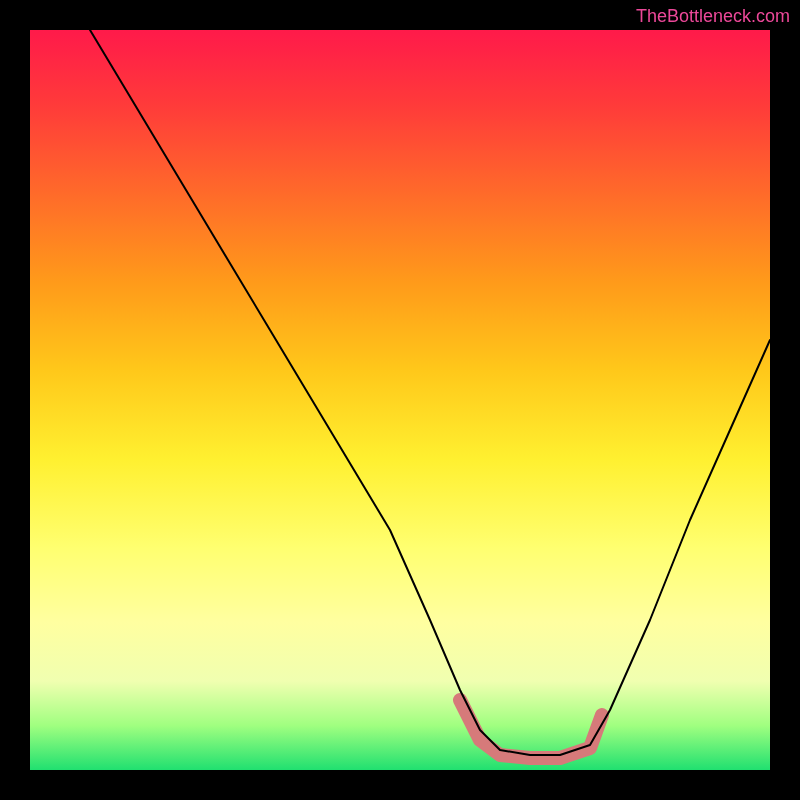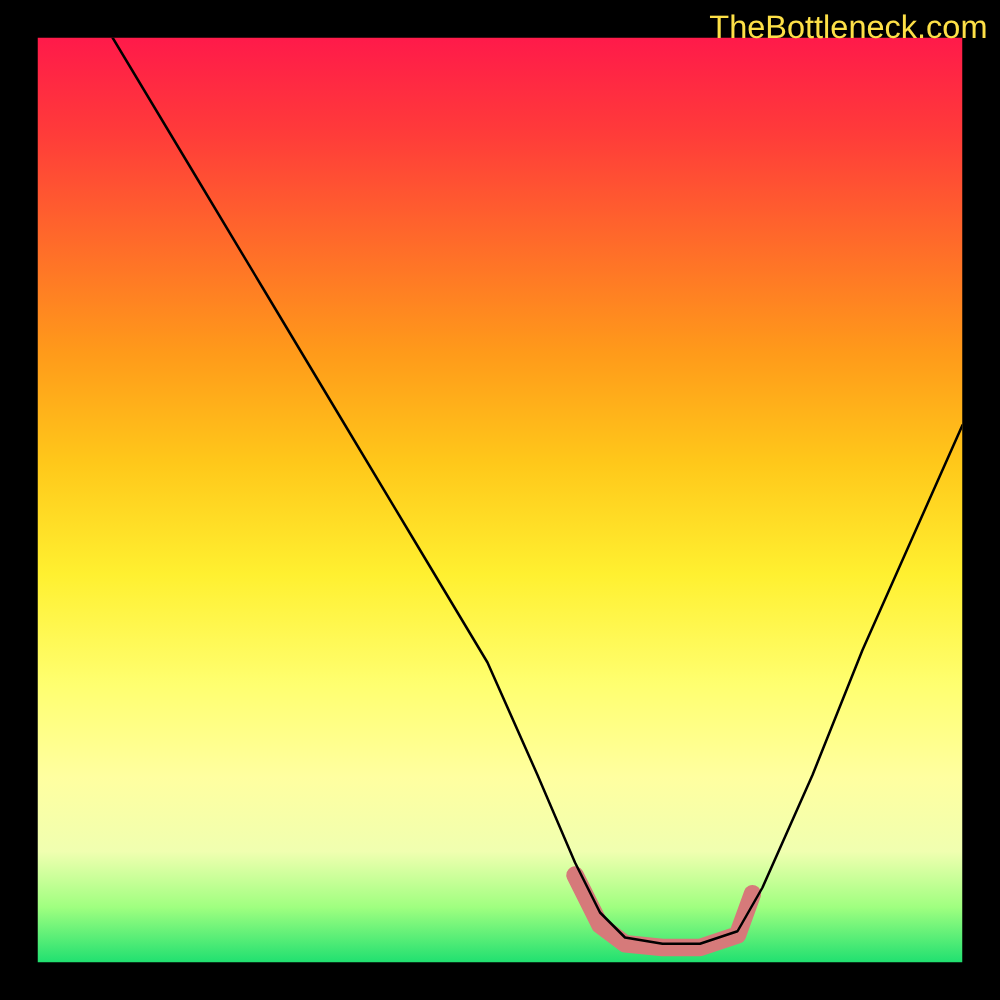--- a/index.html
+++ b/index.html
@@ -8,22 +8,22 @@
     width: 800px;
     height: 800px;
     background: #000;
     position: relative;
     font-family: Arial, sans-serif;
   }
   .watermark {
     position: absolute;
     top: 6px;
     right: 10px;
-    color: #fde047;
-    font-size: 26px;
+    color: #ec4899;
+    font-size: 18px;
     font-weight: 500;
     z-index: 10;
   }
   .plot-area {
     position: absolute;
     left: 30px;
     top: 30px;
     width: 740px;
     height: 740px;
     overflow: hidden;

